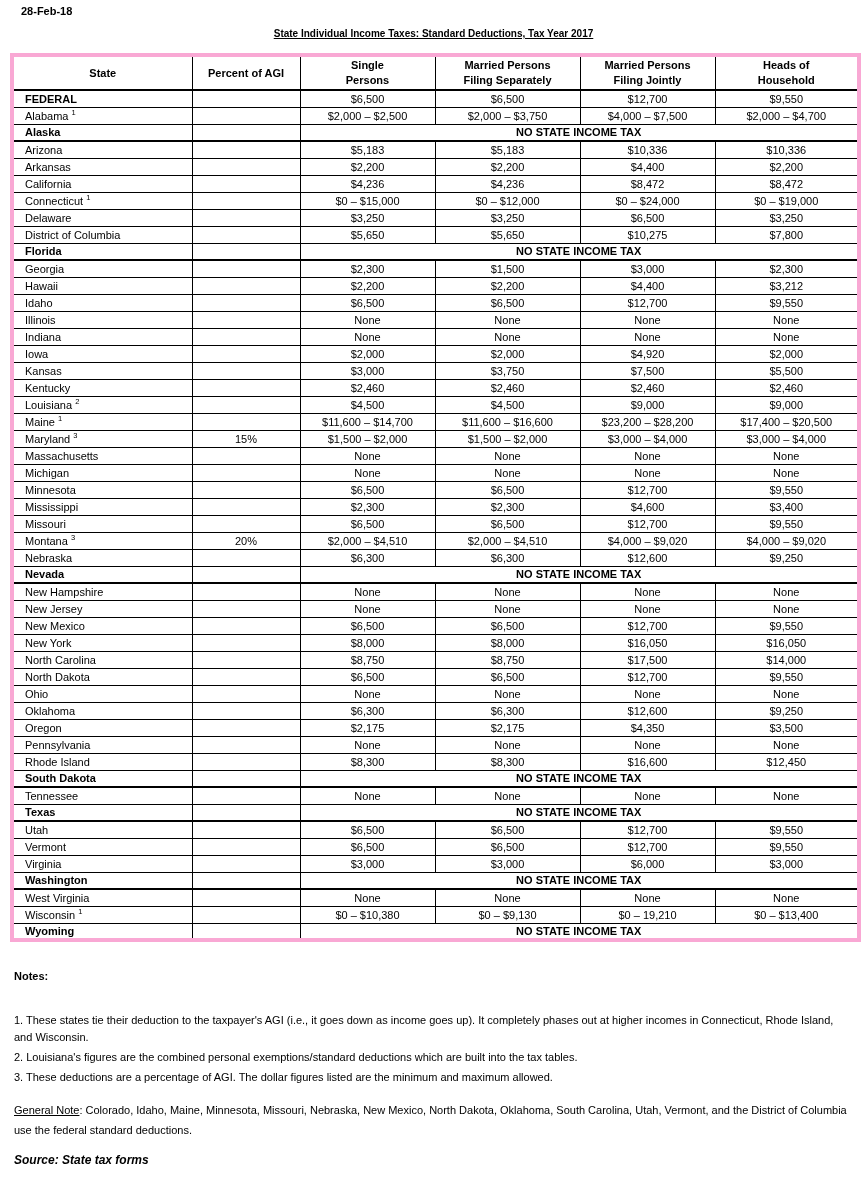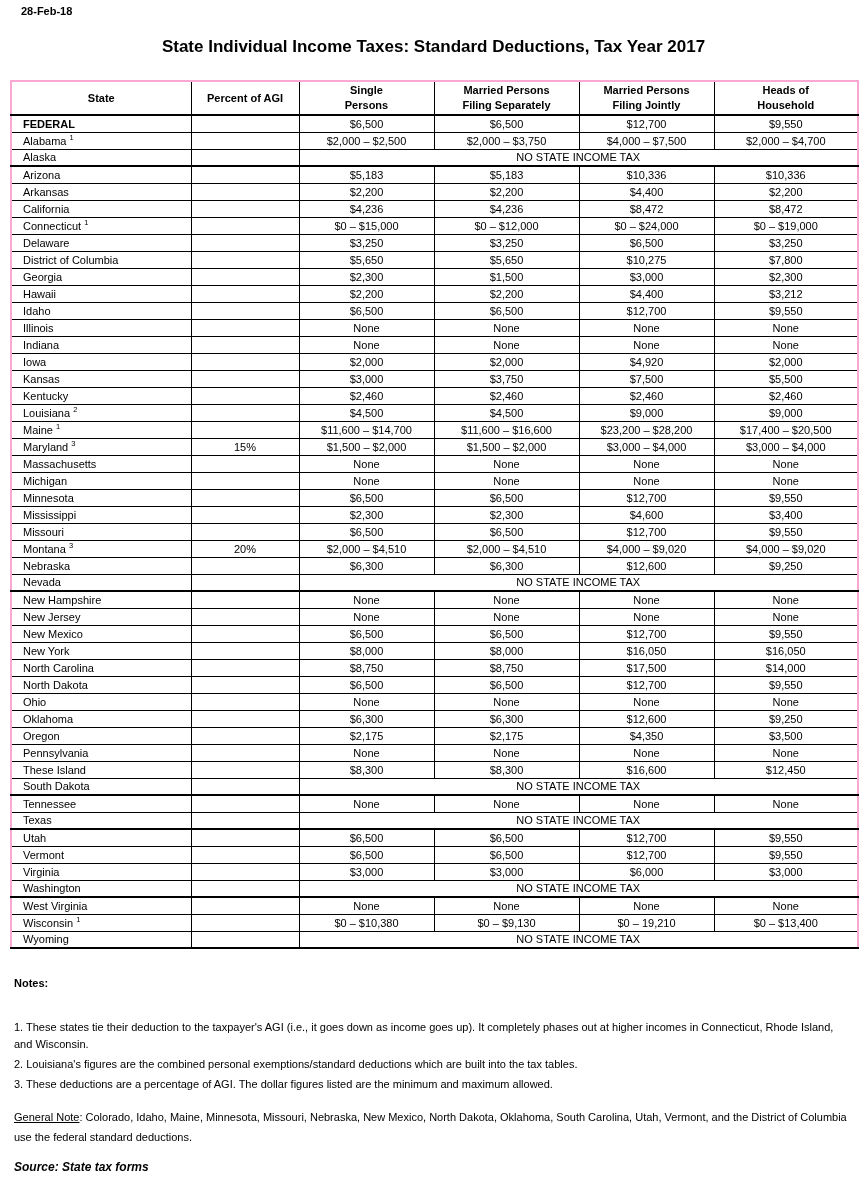--- a/index.html
+++ b/index.html
@@ -10,45 +10,45 @@
     font-family: "Liberation Sans", "DejaVu Sans", sans-serif;
     overflow: hidden;
   }
   .page { padding: 4px 10px 0 10px; }
 
   .doc-date {
     margin-left: 11px;
     font-size: 11px; font-weight: bold; line-height: 14px;
   }
   .doc-title {
-    text-align: center; font-size: 17px; font-weight: bold;
-    margin-top: 20px; line-height: 18px;
+    text-align: center; font-size: 10px; font-weight: bold;
+    margin-top: 7px; line-height: 18px; text-decoration: underline;
   }
 
   table.tax-table {
     border-collapse: collapse; table-layout: fixed;
-    width: 847px; margin-top: 24px;
-    border: 2px solid #f9a8d4;
+    width: 847px; margin-top: 10px;
+    border: 4px solid #f9a8d4;
   }
   .tax-table th, .tax-table td {
     border: 1px solid #000;
     font-size: 11px;
     overflow: hidden;
   }
   .tax-table thead th {
     font-weight: bold; text-align: center; vertical-align: middle;
     white-space: pre-line; line-height: 15px;
     height: 34px; padding: 1px 2px;
     border-bottom-width: 2px;
   }
   .tax-table tbody td { height: 17px; padding: 0 3px; vertical-align: middle; }
   .tax-table td.state { text-align: left; padding-left: 11px; white-space: nowrap; }
   .tax-table td.state.bold { font-weight: bold; }
   .tax-table td.agi, .tax-table td.val, .tax-table td.notax { text-align: center; }
-  .tax-table tr.notax-row td { border-bottom-width: 2px; }
+  .tax-table tr.notax-row td { border-bottom-width: 2px; font-weight: bold; }
   .tax-table sup { font-size: 7.5px; line-height: 0; vertical-align: super; }
 
   .col-state { width: 180px; }
   .col-agi { width: 108px; }
   .col-single { width: 135px; }
   .col-msep { width: 145px; }
   .col-mjoint { width: 135px; }
   .col-heads { width: 144px; }
 
   .notes-block { margin: 28px 6px 0 4px; font-size: 11px; }
@@ -157,20 +157,25 @@
           <td class="val">$3,250</td>
         </tr>
         <tr>
           <td class="state">District of Columbia</td>
           <td class="agi"></td>
           <td class="val">$5,650</td>
           <td class="val">$5,650</td>
           <td class="val">$10,275</td>
           <td class="val">$7,800</td>
         </tr>
+        <tr class="notax-row">
+          <td class="state">Florida</td>
+          <td class="agi"></td>
+          <td colspan="4" class="notax">NO STATE INCOME TAX</td>
+        </tr>
         <tr>
           <td class="state">Georgia</td>
           <td class="agi"></td>
           <td class="val">$2,300</td>
           <td class="val">$1,500</td>
           <td class="val">$3,000</td>
           <td class="val">$2,300</td>
         </tr>
         <tr>
           <td class="state">Hawaii</td>
@@ -387,21 +392,21 @@
         </tr>
         <tr>
           <td class="state">Pennsylvania</td>
           <td class="agi"></td>
           <td class="val">None</td>
           <td class="val">None</td>
           <td class="val">None</td>
           <td class="val">None</td>
         </tr>
         <tr>
-          <td class="state">These Island</td>
+          <td class="state">Rhode Island</td>
           <td class="agi"></td>
           <td class="val">$8,300</td>
           <td class="val">$8,300</td>
           <td class="val">$16,600</td>
           <td class="val">$12,450</td>
         </tr>
         <tr class="notax-row">
           <td class="state">South Dakota</td>
           <td class="agi"></td>
           <td colspan="4" class="notax">NO STATE INCOME TAX</td>

